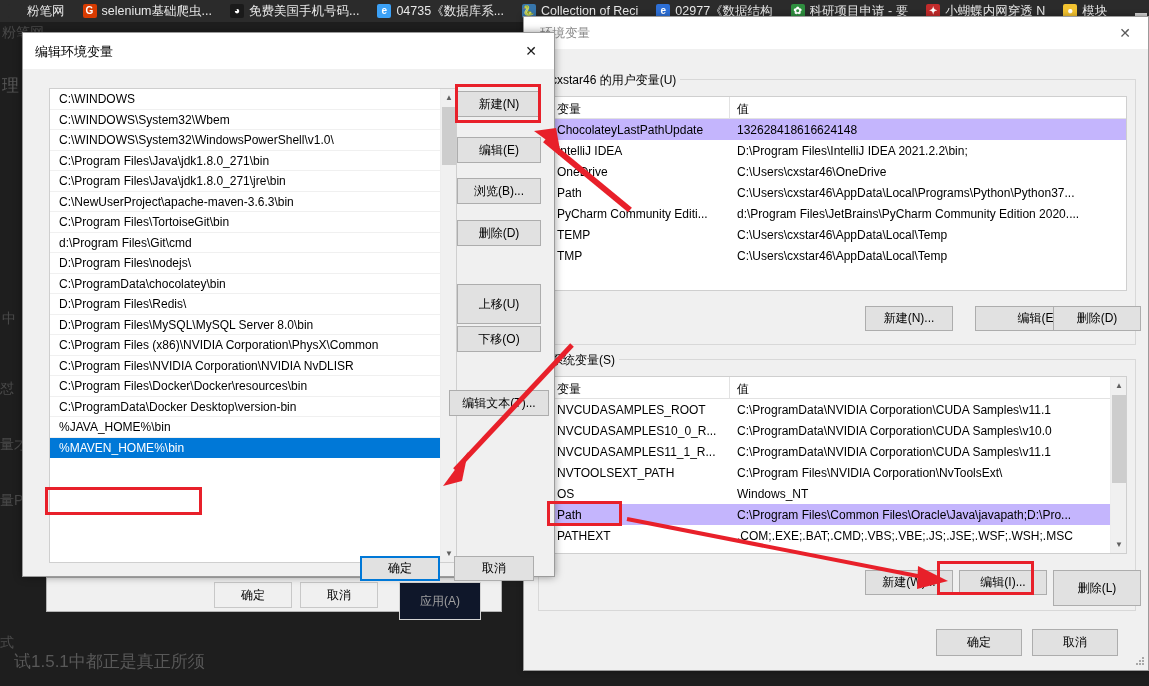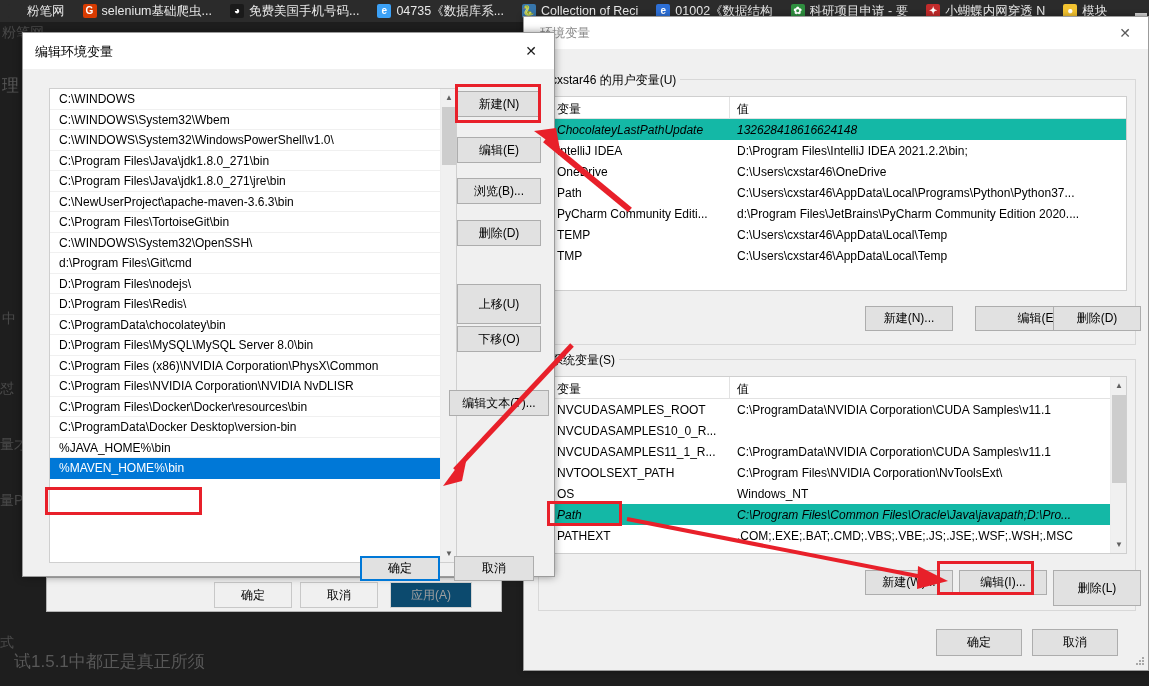--- a/index.html
+++ b/index.html
@@ -118,21 +118,21 @@
     border-bottom: 1px solid #e2e2e2;
     font-size: 12px;
   }
   .vt-head .c1 { width: 180px; padding: 4px 0 0 7px; border-right: 1px solid #e2e2e2; }
   .vt-head .c2 { flex: 1; padding: 4px 0 0 7px; }
   .vt-row {
     display: flex; height: 21px; font-size: 12px; align-items: center;
   }
   .vt-row .c1 { width: 180px; padding-left: 7px; overflow: hidden; white-space: nowrap; text-overflow: ellipsis; }
   .vt-row .c2 { flex: 1; padding-left: 7px; overflow: hidden; white-space: nowrap; text-overflow: ellipsis; }
-  .vt-row.alt { background: #14b8a6; font-style: italic; }
+  .vt-row.alt { background: #c4b5fd; }
 
   .scrollbar-v {
     position: absolute; right: 0; top: 0; bottom: 0; width: 16px;
     background: #f0f0f0; border-left: 1px solid #ededed;
   }
   .sb-arrow {
     position: absolute; left: 0; width: 16px; height: 17px;
     display: flex; align-items: center; justify-content: center;
     font-size: 8px; color: #606060;
   }
@@ -244,21 +244,21 @@
     <div class="tab">
       <span class="fav" style="background: rgb(59, 161, 247);">e</span>
       <span class="tlabel">04735《数据库系...</span>
     </div>
     <div class="tab">
       <span class="fav" style="background: rgb(55, 118, 171);">🐍</span>
       <span class="tlabel">Collection of Reci</span>
     </div>
     <div class="tab">
       <span class="fav" style="background: rgb(45, 111, 214);">e</span>
-      <span class="tlabel">01002《数据结构</span>
+      <span class="tlabel">02977《数据结构</span>
     </div>
     <div class="tab">
       <span class="fav" style="background: rgb(47, 143, 63);">✿</span>
       <span class="tlabel">科研项目申请 - 要</span>
     </div>
     <div class="tab">
       <span class="fav" style="background: rgb(194, 43, 43);">✦</span>
       <span class="tlabel">小蝴蝶内网穿透 N</span>
     </div>
     <div class="tab">
@@ -354,20 +354,21 @@
         <div class="c1">变量</div>
         <div class="c2">值</div>
       </div>
       <div id="sys-var-rows">
           <div class="vt-row">
             <div class="c1">NVCUDASAMPLES_ROOT</div>
             <div class="c2">C:\ProgramData\NVIDIA Corporation\CUDA Samples\v11.1</div>
           </div>
           <div class="vt-row">
             <div class="c1">NVCUDASAMPLES10_0_R...</div>
+            <div class="c2">C:\ProgramData\NVIDIA Corporation\CUDA Samples\v10.0</div>
           </div>
           <div class="vt-row">
             <div class="c1">NVCUDASAMPLES11_1_R...</div>
             <div class="c2">C:\ProgramData\NVIDIA Corporation\CUDA Samples\v11.1</div>
           </div>
           <div class="vt-row">
             <div class="c1">NVTOOLSEXT_PATH</div>
             <div class="c2">C:\Program Files\NVIDIA Corporation\NvToolsExt\</div>
           </div>
           <div class="vt-row">
@@ -419,46 +420,45 @@
   </div>
 </div>
 
 <div id="sysprops-peek">
   <div class="win-btn" style="left:167px; top:4px; width:78px; height:26px; background:#f0f0f0; border-color:#c8c8c8;">
     <span>确定</span>
   </div>
   <div class="win-btn" style="left:253px; top:4px; width:78px; height:26px; background:#f0f0f0; border-color:#c8c8c8;">
     <span>取消</span>
   </div>
-  <div class="win-btn disabled" style="left:343px; top:4px; width:82px; height:26px; background:#0c4a6e; border-color:#d4d4d4;">
+  <div class="win-btn disabled" style="left:352px; top:4px; width:82px; height:38px; background:#0f172a; border-color:#d4d4d4;">
     <span>应用(A)</span>
   </div>
 </div>
 
 <div id="edit-dialog">
 
   <div id="edit-titlebar">
     <div id="edit-title">编辑环境变量</div>
     <div id="edit-close">✕</div>
   </div>
 
   <div id="path-list">
     <div id="path-rows">
         <div class="pl-row">C:\WINDOWS</div>
         <div class="pl-row">C:\WINDOWS\System32\Wbem</div>
         <div class="pl-row">C:\WINDOWS\System32\WindowsPowerShell\v1.0\</div>
         <div class="pl-row">C:\Program Files\Java\jdk1.8.0_271\bin</div>
         <div class="pl-row">C:\Program Files\Java\jdk1.8.0_271\jre\bin</div>
         <div class="pl-row">C:\NewUserProject\apache-maven-3.6.3\bin</div>
         <div class="pl-row">C:\Program Files\TortoiseGit\bin</div>
-        <div class="pl-row">C:\WINDOWS\System32\OpenSSH\</div>
         <div class="pl-row">d:\Program Files\Git\cmd</div>
         <div class="pl-row">D:\Program Files\nodejs\</div>
+        <div class="pl-row">C:\ProgramData\chocolatey\bin</div>
         <div class="pl-row">D:\Program Files\Redis\</div>
-        <div class="pl-row">C:\ProgramData\chocolatey\bin</div>
         <div class="pl-row">D:\Program Files\MySQL\MySQL Server 8.0\bin</div>
         <div class="pl-row">C:\Program Files (x86)\NVIDIA Corporation\PhysX\Common</div>
         <div class="pl-row">C:\Program Files\NVIDIA Corporation\NVIDIA NvDLISR</div>
         <div class="pl-row">C:\Program Files\Docker\Docker\resources\bin</div>
         <div class="pl-row">C:\ProgramData\Docker Desktop\version-bin</div>
         <div class="pl-row">%JAVA_HOME%\bin</div>
         <div class="pl-row selected">%MAVEN_HOME%\bin</div>
       </div>
     <div class="scrollbar-v">
       <div class="sb-arrow up">▲</div>

